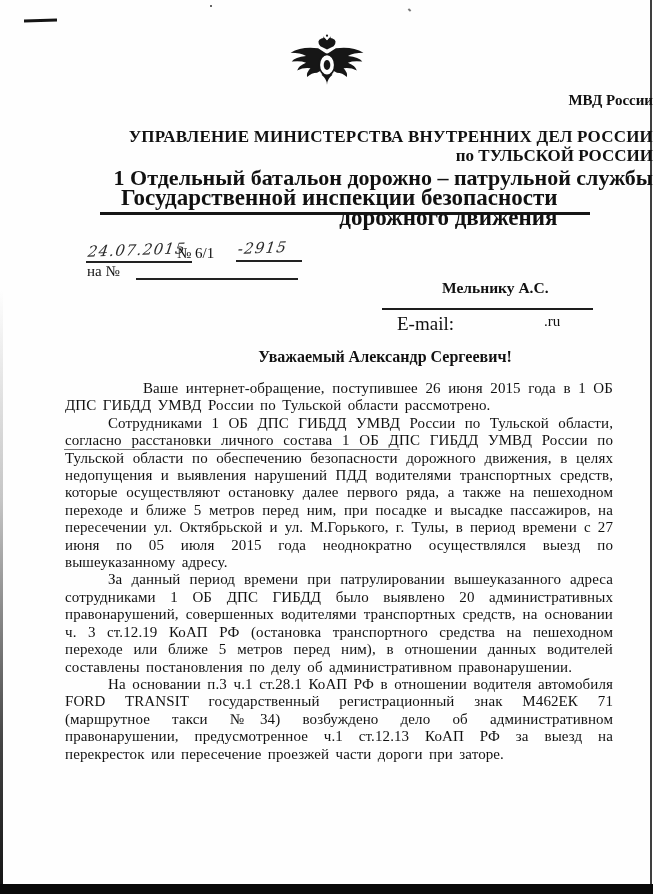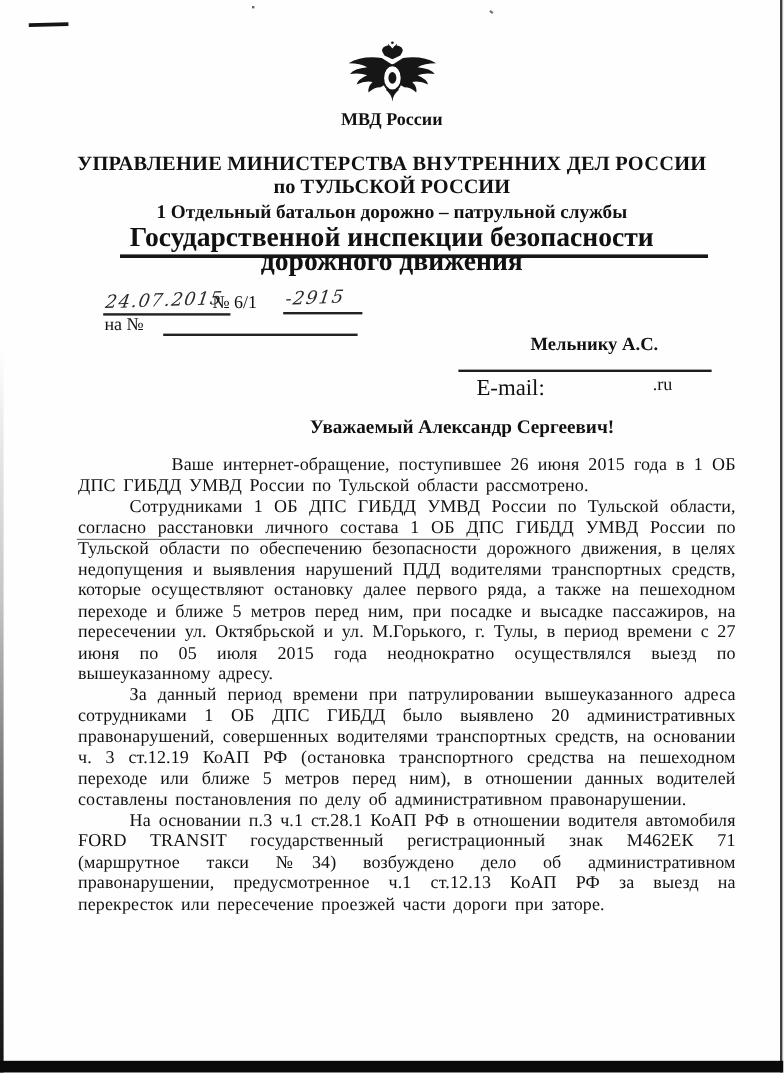--- a/index.html
+++ b/index.html
@@ -15,26 +15,26 @@
   
   .edge-right{position:absolute;top:0;right:1px;width:2px;height:100%;background:#3f3f3f;}
   .edge-left{position:absolute;top:290px;left:0;width:3px;height:604px;
     background:linear-gradient(to bottom, rgba(160,160,160,0) 0%, rgba(150,150,150,.55) 35%, #444 75%, #111 100%);}
   .bar-bottom{position:absolute;left:0;bottom:0;width:100%;height:10px;background:#0a0a0a;}
   .dash-topleft{position:absolute;left:24px;top:19px;width:33px;height:3px;background:#151515;transform:rotate(-1.5deg);}
   .speck1{position:absolute;left:210px;top:5px;width:2px;height:2px;background:#666;}
   .speck2{position:absolute;left:408px;top:9px;width:3px;height:2px;background:#777;transform:rotate(40deg);}
 
   
-  .header{position:absolute;top:34px;left:0;width:100%;text-align:center;}
+  .header{position:absolute;top:34px;left:0;width:100%;text-align:right;}
   .emblem{display:block;margin:0 auto 4px auto;}
   .h-mvd{font-size:15px;font-weight:bold;line-height:18px;}
   .h-upr{font-size:17px;font-weight:bold;line-height:19px;letter-spacing:.2px;margin-top:18px;}
   .h-obl{font-size:17px;font-weight:bold;line-height:19px;}
-  .h-bat{font-size:16px;font-weight:bold;line-height:21px;margin-top:2px;}
+  .h-bat{font-size:22px;font-weight:bold;line-height:21px;margin-top:2px;}
   .h-gibdd{font-size:23px;font-weight:bold;line-height:20px;max-width:462px;margin:0 auto;}
   .rule-main{position:absolute;top:212px;left:100px;width:490px;height:3px;background:#161616;}
   .contact{position:absolute;top:217px;left:100px;width:490px;text-align:center;font-size:13.5px;}
 
   
   .hw{font-family:"DejaVu Serif", serif;font-style:italic;letter-spacing:1.2px;color:#2b2b2b;
       transform:rotate(-2deg) skewX(-10deg);display:inline-block;}
   .req-date{position:absolute;left:88px;top:241px;font-size:15px;}
   .req-date-line{position:absolute;left:86px;top:261px;width:106px;height:1.5px;background:#222;}
   .req-num{position:absolute;left:177px;top:245px;font-size:15px;}

